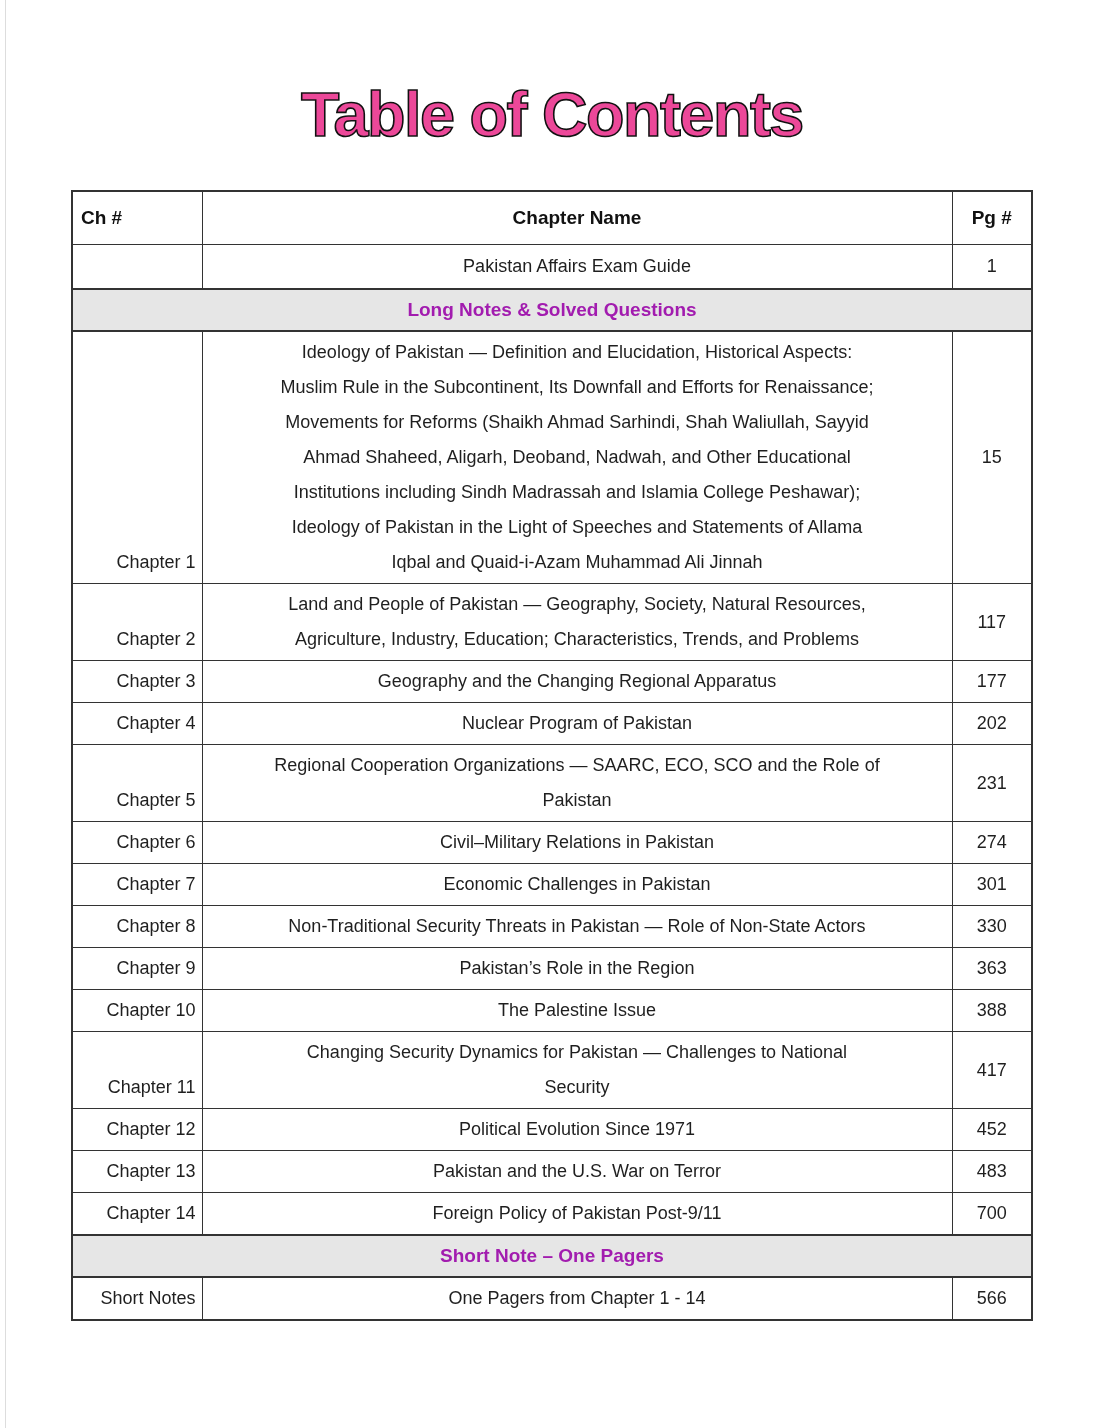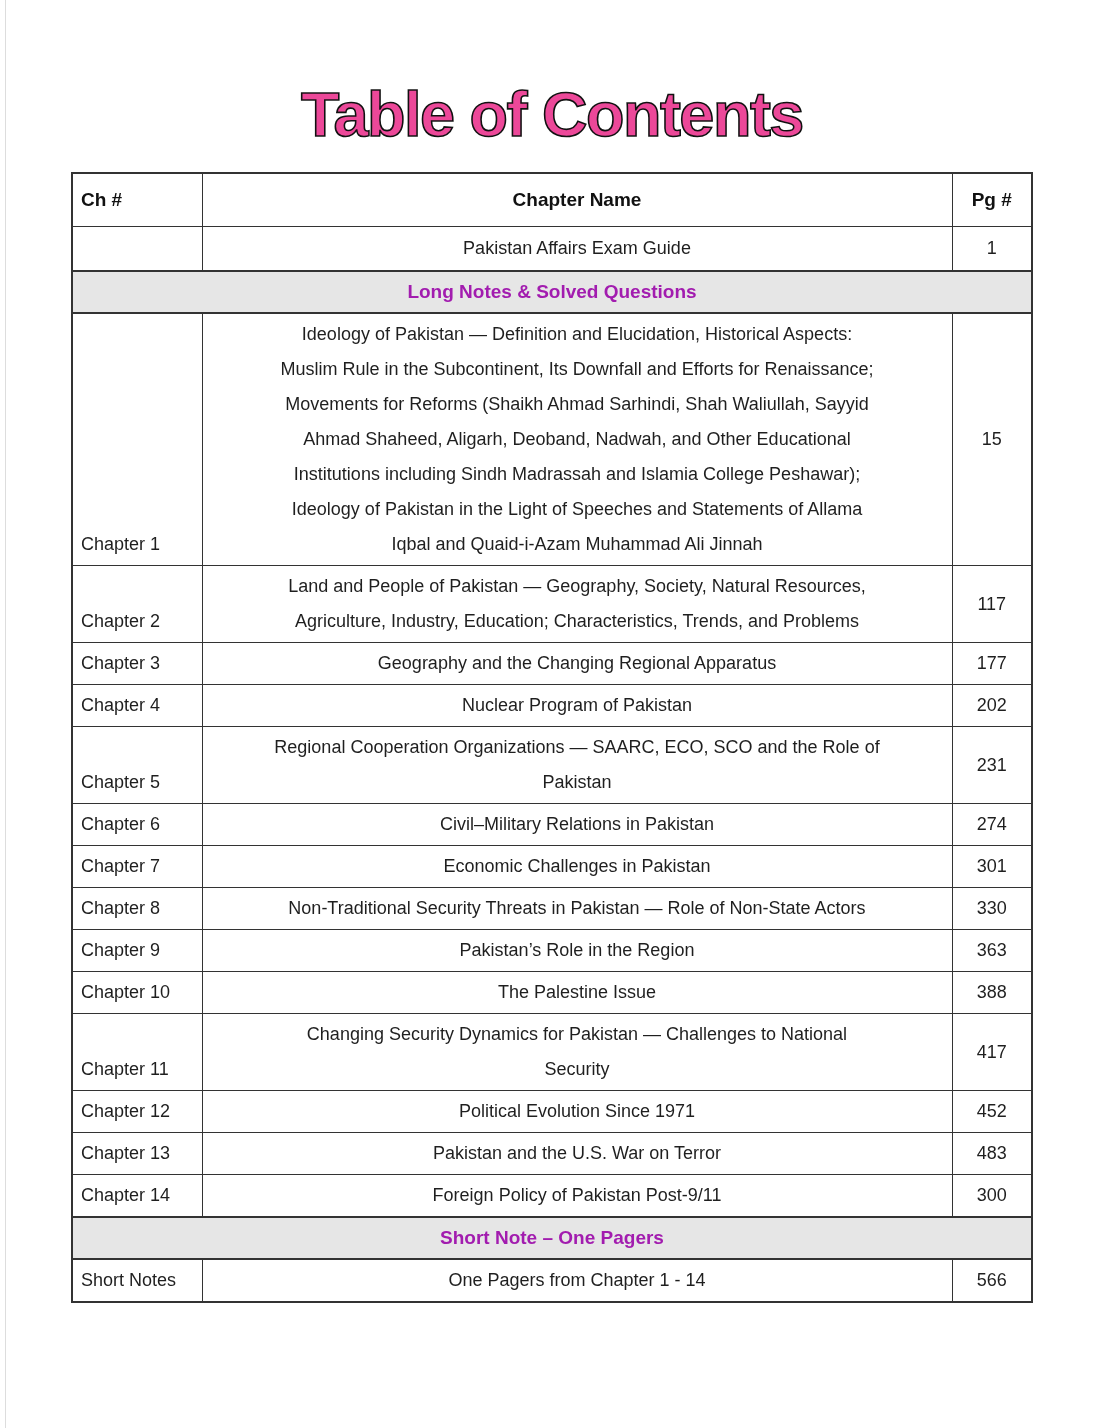--- a/index.html
+++ b/index.html
@@ -22,21 +22,21 @@
     font-size: 63px;
     font-weight: 800;
     letter-spacing: -1.5px;
     color: #ec4899;
     -webkit-text-stroke: 1.6px #111111;
   }
   table.toc {
     border-collapse: collapse;
     table-layout: fixed;
     width: 960px;
-    margin: 22px auto 0 auto;
+    margin: 40px auto 0 auto;
     border: 2px solid #333333;
   }
   col.c-ch   { width: 130px; }
   col.c-name { width: 750px; }
   col.c-pg   { width: 80px; }
   th, td { border: 1px solid #333333; }
   thead th {
     height: 50px;
     font-size: 19px;
     font-weight: 700;
@@ -44,21 +44,21 @@
     vertical-align: middle;
   }
   th.col-ch { text-align: left; padding-left: 8px; }
   th.col-name { text-align: center; }
   th.col-pg { }
   td.col-ch {
     font-size: 18px;
     line-height: 35px;
     padding: 3px 6px 3px 8px;
     vertical-align: bottom;
-    text-align: left;
+    text-align: right;
   }
   td.col-name {
     font-size: 18px;
     line-height: 35px;
     padding: 3px 10px;
     vertical-align: bottom;
     text-align: center;
     white-space: pre-line;
   }
   td.col-pg {
@@ -182,21 +182,21 @@
         <td class="col-pg">452</td>
       </tr>
       <tr class="entry">
         <td class="col-ch">Chapter 13</td>
         <td class="col-name">Pakistan and the U.S. War on Terror</td>
         <td class="col-pg">483</td>
       </tr>
       <tr class="entry">
         <td class="col-ch">Chapter 14</td>
         <td class="col-name">Foreign Policy of Pakistan Post-9/11</td>
-        <td class="col-pg">300</td>
+        <td class="col-pg">700</td>
       </tr>
       <tr class="section-row">
         <td colspan="3">Short Note – One Pagers</td>
       </tr>
       <tr class="entry">
         <td class="col-ch">Short Notes</td>
         <td class="col-name">One Pagers from Chapter 1 - 14</td>
         <td class="col-pg">566</td>
       </tr>
     </tbody>

